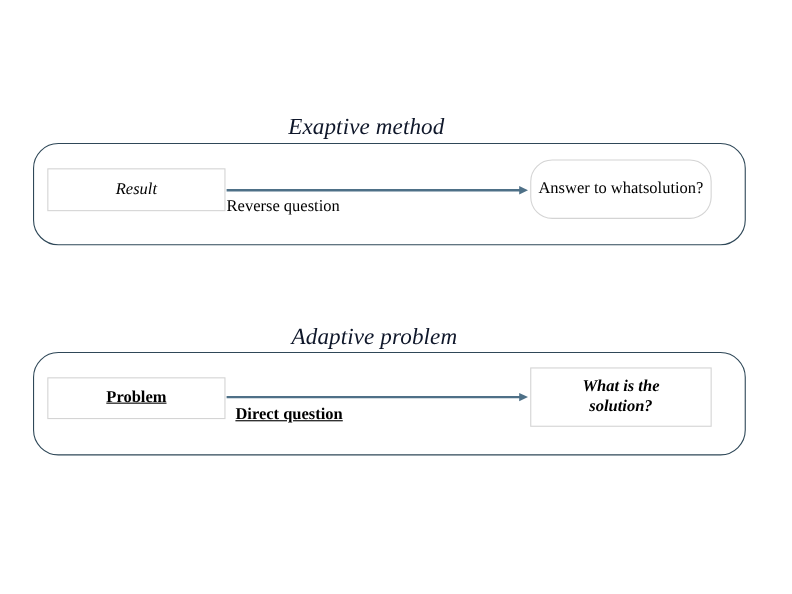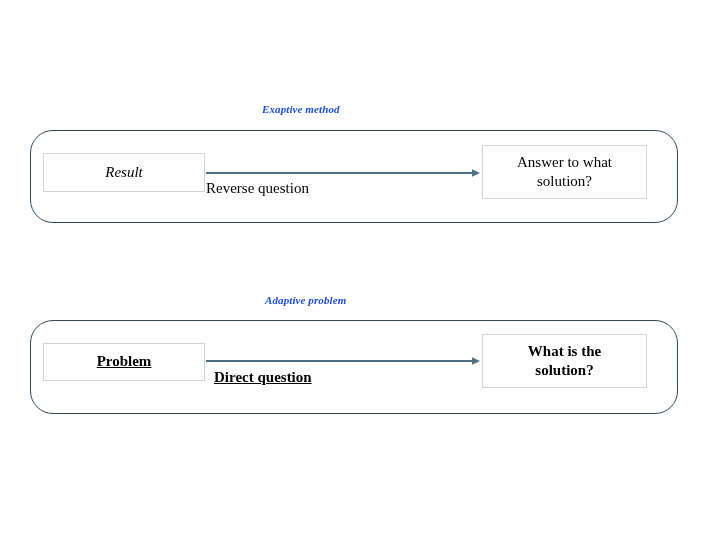--- a/index.html
+++ b/index.html
@@ -18,24 +18,24 @@
   .canvas {
     position: absolute;
     left: 0; top: 0;
     width: 720px;
     height: 540px;
   }
 
   
   .section-title {
     position: absolute;
-    font-weight: bold;
+    font-weight: normal;
     font-style: italic;
-    font-size: 11px;
-    color: #1d4ed8;
+    font-size: 21px;
+    color: #0f172a;
     white-space: nowrap;
     letter-spacing: 0.1px;
   }
 
   
   .group-frame {
     position: absolute;
     box-sizing: border-box;
     border: 1px solid #2f4858;
     border-radius: 23px;
@@ -92,21 +92,21 @@
 
     <div class="connector" style="left:206px; top:166px; width:274px;">
       <svg width="274" height="14" viewBox="0 0 274 14">
         <line x1="0" y1="7" x2="268" y2="7" stroke="#4e7087" stroke-width="2.2"></line>
         <polygon points="266,3.2 274,7 266,10.8" fill="#4e7087"></polygon>
       </svg>
     </div>
 
     <div class="edge-label plain-text" style="left:206px; top:180px; width:274px;">Reverse question</div>
 
-    <div class="node-box two-line plain-text" style="left:482px; top:145px; width:165px; height:54px; flex-direction:column;">
+    <div class="node-box two-line plain-text" style="left:482px; top:145px; width:165px; height:54px; flex-direction:row;border-radius:20px;">
       <span>Answer to what</span>
       <span>solution?</span>
     </div>
 
   </div>
 
   <div>
 
     <div class="section-title" style="left:265px; top:294px;">Adaptive problem</div>
 
@@ -116,20 +116,20 @@
 
     <div class="connector" style="left:206px; top:354px; width:274px;">
       <svg width="274" height="14" viewBox="0 0 274 14">
         <line x1="0" y1="7" x2="268" y2="7" stroke="#4e7087" stroke-width="2.2"></line>
         <polygon points="266,3.2 274,7 266,10.8" fill="#4e7087"></polygon>
       </svg>
     </div>
 
     <div class="edge-label bold-text" style="left:214px; top:369px; width:274px;text-decoration:underline;">Direct question</div>
 
-    <div class="node-box two-line bold-text" style="left:482px; top:334px; width:165px; height:54px; flex-direction:column;">
+    <div class="node-box two-line bold-text" style="left:482px; top:334px; width:165px; height:54px; flex-direction:column;font-style:italic;">
       <span>What is the</span>
       <span>solution?</span>
     </div>
 
   </div>
 
 </div>
 
 </body></html>

